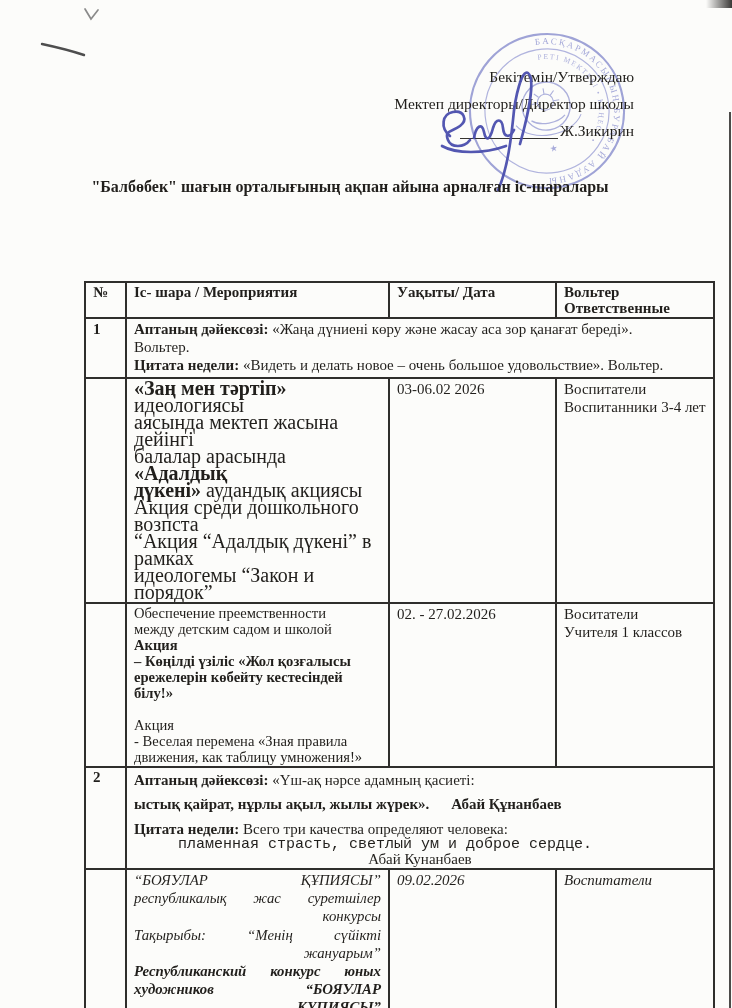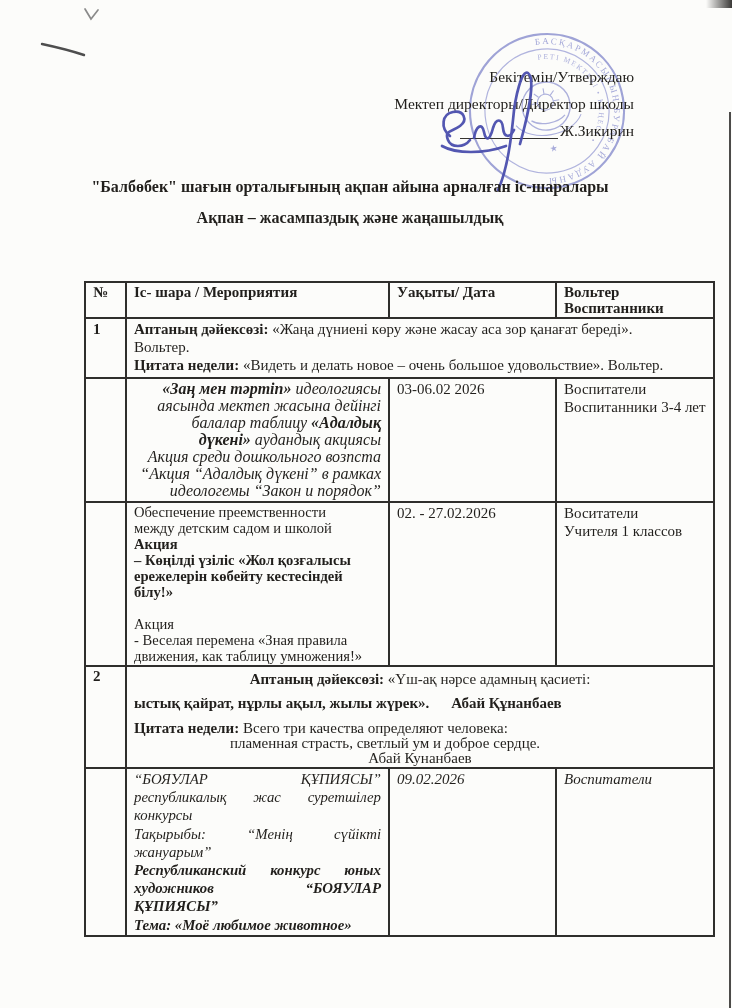--- a/index.html
+++ b/index.html
@@ -27,37 +27,37 @@
   .titles .t4{font-size:16px;margin-top:13px;}
   
   table.plan{position:absolute;left:84px;top:281px;width:629px;border-collapse:collapse;table-layout:fixed;}
   table.plan td,table.plan th{border:2px solid #2f2e2c;vertical-align:top;
         font-size:15px;padding:1px 7px;overflow:hidden;}
   th{font-weight:bold;text-align:left;line-height:16px;font-size:15px;}
   .b{font-weight:bold;}
   .num{font-weight:bold;padding-left:8px;}
   .r-quote1 td{height:56px;line-height:18px;}
   .r-act1 td{height:120px;}
-  .r-act1 .desc div{text-align:right;line-height:17px;font-size:16px;font-style:italic;}
+  .r-act1 .desc div{text-align:left;line-height:17px;font-size:20px;}
   .r-act2 td{height:158px;}
   .r-act2 .desc div{line-height:16px;font-size:14.6px;}
   .r-act2 .desc .blank{height:16px;}
   .r-quote2 td{height:97px;}
   .r-act3 td{height:162px;font-style:italic;}
-  .r-act3 .desc div{line-height:18.2px;font-size:14.8px;}
+  .r-act3 .desc div{line-height:18.2px;font-size:14.8px;text-align:right;}
   .stretch{text-align:justify;text-align-last:justify;}
   .dcell{font-size:14.8px;line-height:18px;}
   .pt12{padding-top:12px;}
   .pt46{padding-top:46px;margin-top:16px;}
   .pt10{padding-top:10px;border-radius:16px;}
   .q2-c{line-height:16px;font-weight:bold;}
-  .q2-l1{line-height:18px;padding-top:2px;text-align:center;}
+  .q2-l1{line-height:18px;padding-top:2px;text-align:left;}
   .q2-l2{margin-top:7px;}
   .q2-l3{margin-top:10px;text-align:left;line-height:15px;}
-  .q2-l4{line-height:15px;text-align:center;padding-right:70px;}
+  .q2-l4{line-height:15px;text-align:center;padding-right:70px;font-family:Liberation Mono, monospace;}
   .q2-l5{line-height:15px;text-align:center;}
   .q2-author{margin-left:22px;}
 </style>
 </head>
 <body>
 
 <div class="page">
 
   <div class="edge-right"></div>
   <div class="corner-smudge"></div>
@@ -108,56 +108,55 @@
     <g fill="none" stroke="#4a4fae" stroke-width="2.7" stroke-linecap="round" opacity=".95">
       <path d="M14,78 C4,70 6,56 17,54 C28,52 32,62 24,68 C16,74 8,72 12,82 C15,90 28,90 34,82"></path>
       <path d="M38,80 C40,68 46,64 48,74 C50,84 54,82 57,70 C60,60 66,60 67,70 C68,80 74,80 78,72"></path>
       <path d="M84,86 C94,50 99,20 92,15 C86,11 79,38 77,62 C74,92 70,115 62,132"></path>
       <path d="M6,88 C20,96 48,96 70,88"></path>
     </g>
   </svg>
 
   <div class="titles">
     <div class="t1">"Балбөбек" шағын орталығының  ақпан айына арналған  іс-шаралары</div>
-    <div class="t3">Ақпан – жасампаздық және жаңашылдық</div>
   </div>
 
   <table class="plan">
     <colgroup>
         <col style="width:41px">
         <col style="width:263px">
         <col style="width:167px">
         <col style="width:158px">
       </colgroup>
     <tbody>
       <tr>
         <th>№</th>
         <th>Іс- шара / Мероприятия</th>
         <th>Уақыты/ Дата</th>
         <th>
           <div>Вольтер</div>
-          <div>Воспитанники</div>
+          <div>Ответственные</div>
         </th>
       </tr>
 
       <tr class="r-quote1">
         <td class="num">1</td>
         <td colspan="3">
           <div><span class="b">Аптаның дәйексөзі:</span><span> «Жаңа дүниені көру және жасау аса зор қанағат береді».</span></div>
           <div>Вольтер.</div>
           <div><span class="b">Цитата недели:</span><span> «Видеть и делать новое – очень большое удовольствие». Вольтер.</span></div>
         </td>
       </tr>
 
       <tr class="r-act1">
         <td></td>
         <td class="desc">
           <div><span class="b">«Заң мен тәртіп»</span><span> идеологиясы</span></div>
           <div>аясында мектеп жасына дейінгі</div>
-          <div><span>балалар таблицу </span><span class="b">«Адалдық</span></div>
+          <div><span>балалар арасында </span><span class="b">«Адалдық</span></div>
           <div><span class="b">дүкені»</span><span> аудандық акциясы</span></div>
           <div>Акция среди дошкольного возпста</div>
           <div>“Акция “Адалдық дүкені” в рамках</div>
           <div>идеологемы “Закон и порядок”</div>
         </td>
         <td class="dcell pt12">03-06.02 2026</td>
         <td class="dcell pt12">
           <div>Воспитатели</div>
           <div>Воспитанники 3-4 лет</div>
         </td>

